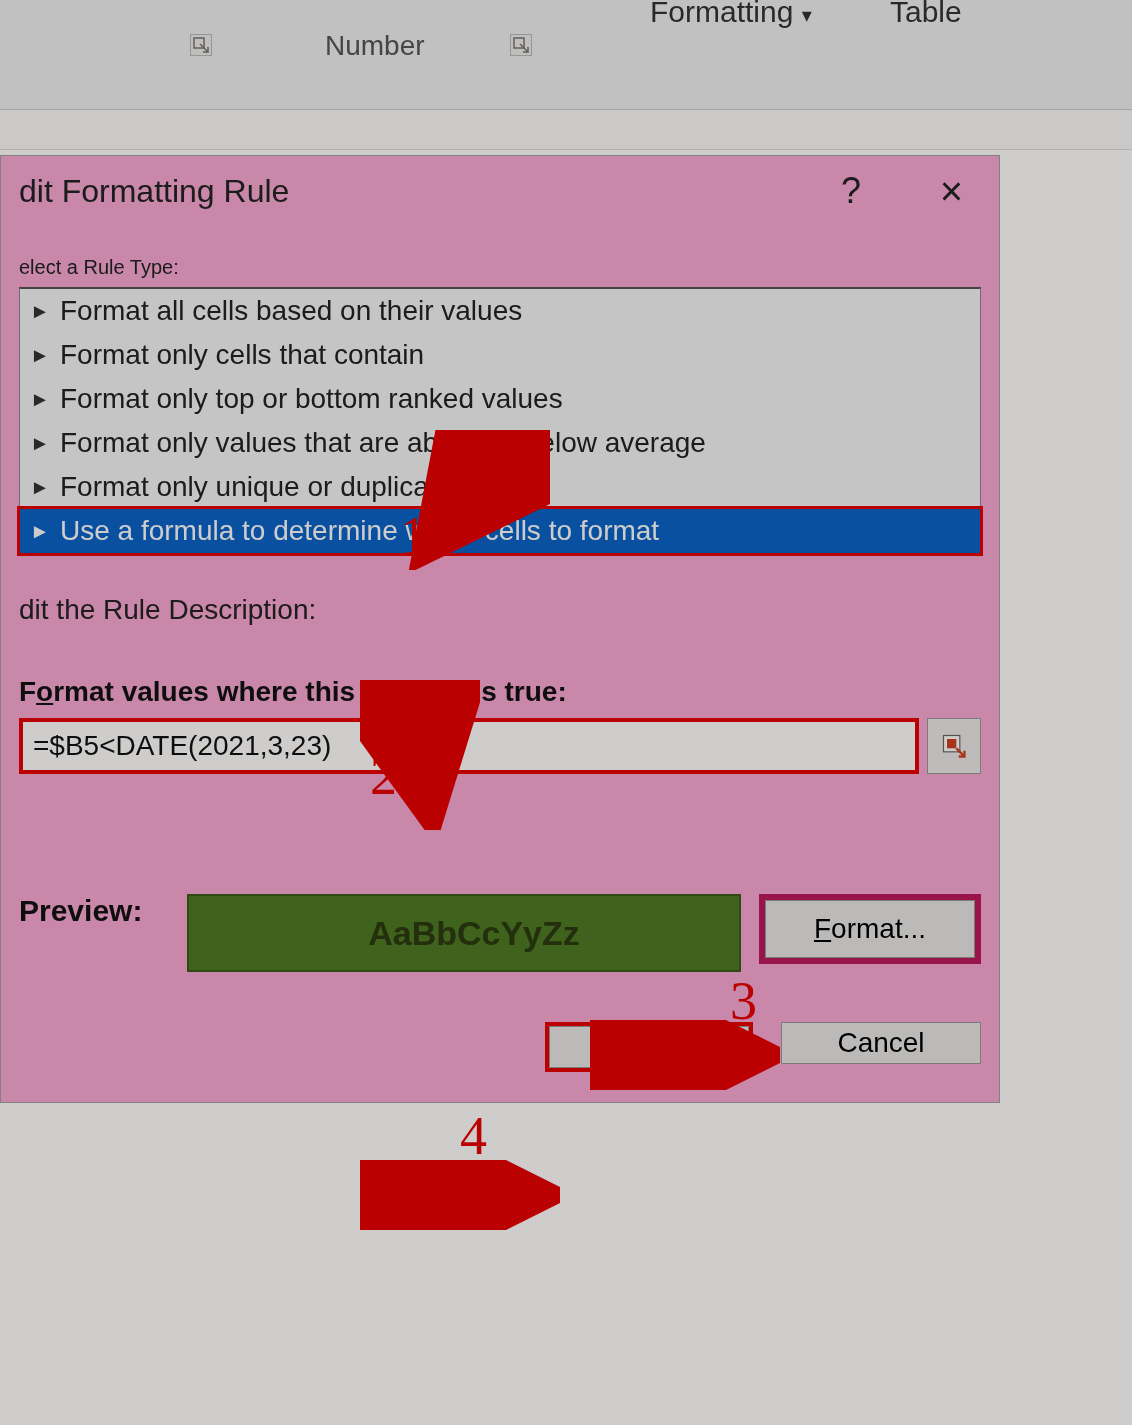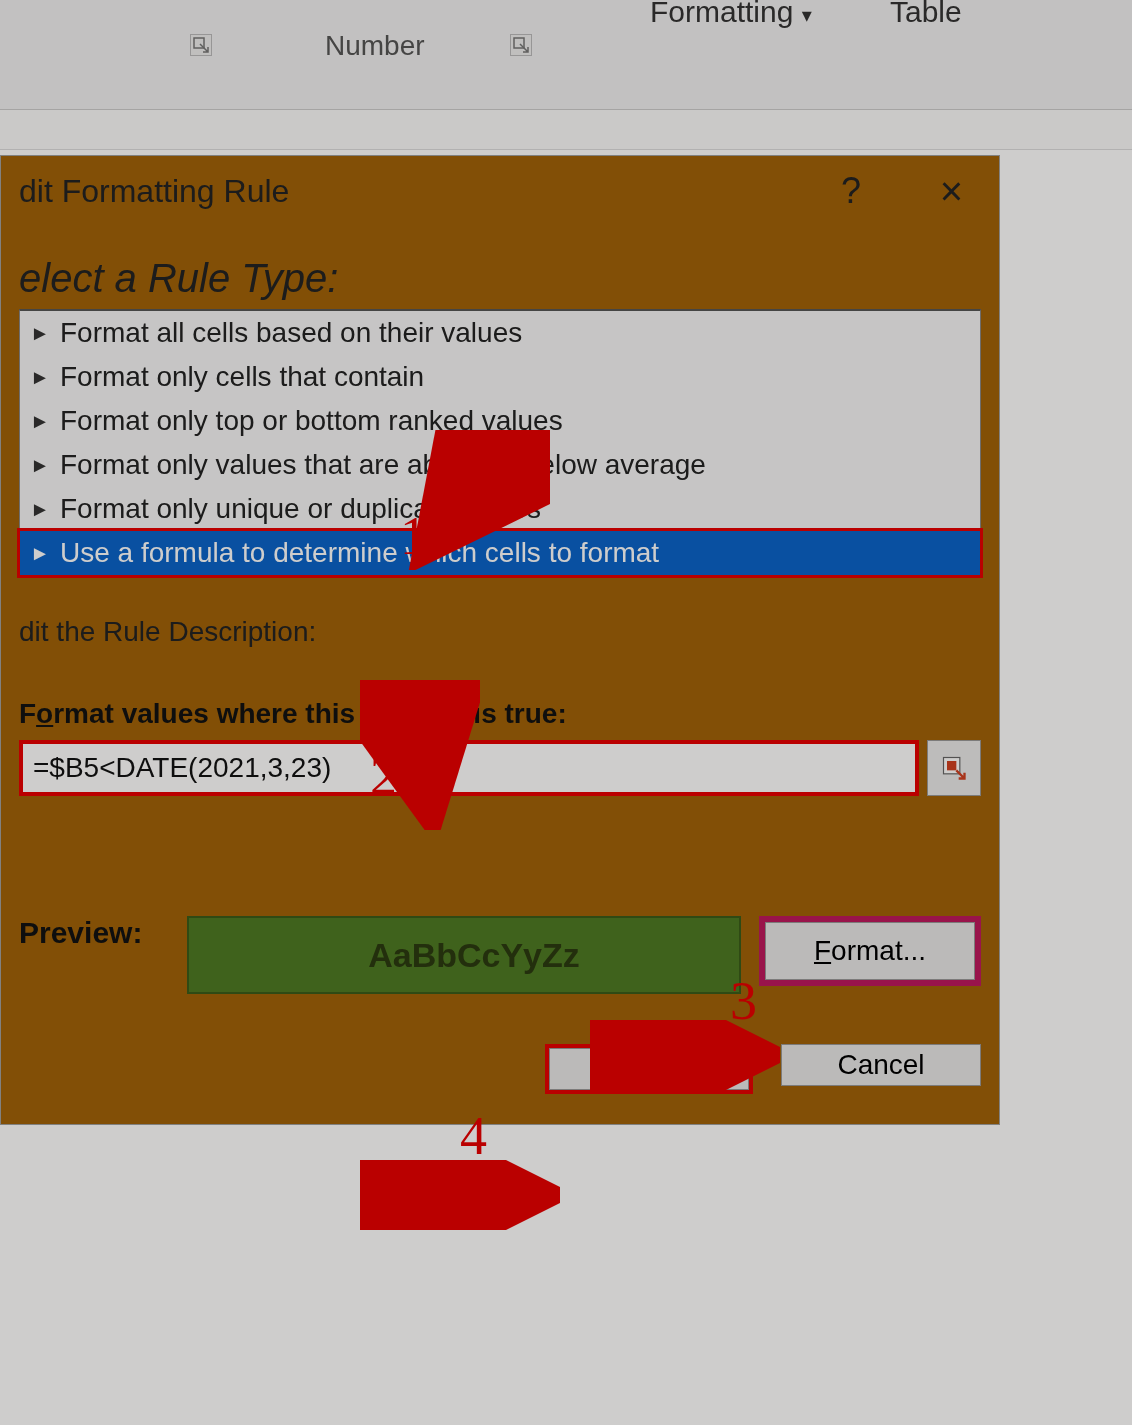--- a/index.html
+++ b/index.html
@@ -14,27 +14,27 @@
   .ribbon-label.formatting { left:650px; top:-5px; font-size:30px; color:#333; }
   .ribbon-label.table { left:890px; top:-5px; font-size:30px; color:#333; }
   .ribbon-label.number { left:325px; top:30px; font-size:28px; color:#555; }
   .dialog-launcher { position:absolute; width:22px; height:22px; border:1px solid #bbb; background:#eee; top:34px; }
   .dialog-launcher svg { width:100%; height:100%; }
   .dl1 { left:190px; }
   .dl2 { left:510px; }
   .divider-strip { position:absolute; left:0; top:110px; width:1132px; height:40px; background:#fafafa; border-bottom:1px solid #ddd; }
 
   
-  .dialog { position:absolute; left:0; top:155px; width:1000px; background:#a16207; border:1px solid #a0a0a0; padding:0 18px 30px 18px; }
+  .dialog { position:absolute; left:0; top:155px; width:1000px; background:#f9a8d4; border:1px solid #a0a0a0; padding:0 18px 30px 18px; }
   .dialog-titlebar { display:flex; align-items:center; height:70px; position:relative; }
   .dialog-title { font-size:32px; color:#222; }
   .title-help { position:absolute; right:120px; font-size:36px; color:#222; cursor:pointer; }
   .title-close { position:absolute; right:18px; font-size:40px; color:#222; cursor:pointer; font-weight:300; }
 
-  .section-label { font-size:40px; color:#222; margin-top:30px; margin-bottom:8px;font-style:italic; }
+  .section-label { font-size:20px; color:#222; margin-top:30px; margin-bottom:8px; }
   .rule-type-box { border:1px solid #888; border-top:2px solid #555; background:#f6f6f6; }
   .rule-item { display:flex; align-items:center; padding:6px 10px; font-size:28px; color:#222; cursor:pointer; }
   .rule-item .bullet { width:20px; font-size:20px; margin-right:10px; color:#333; }
   .rule-item.selected { background:#0a63c9; color:#fff; border:3px solid #e60000; margin:-3px; position:relative; }
   .rule-item.selected .bullet { color:#fff; }
 
   .desc-label { font-size:28px; color:#222; margin-top:40px; }
   .formula-label { font-size:28px; font-weight:600; color:#111; margin-top:50px; margin-bottom:10px; }
   .formula-label u { text-decoration: underline; }
 

